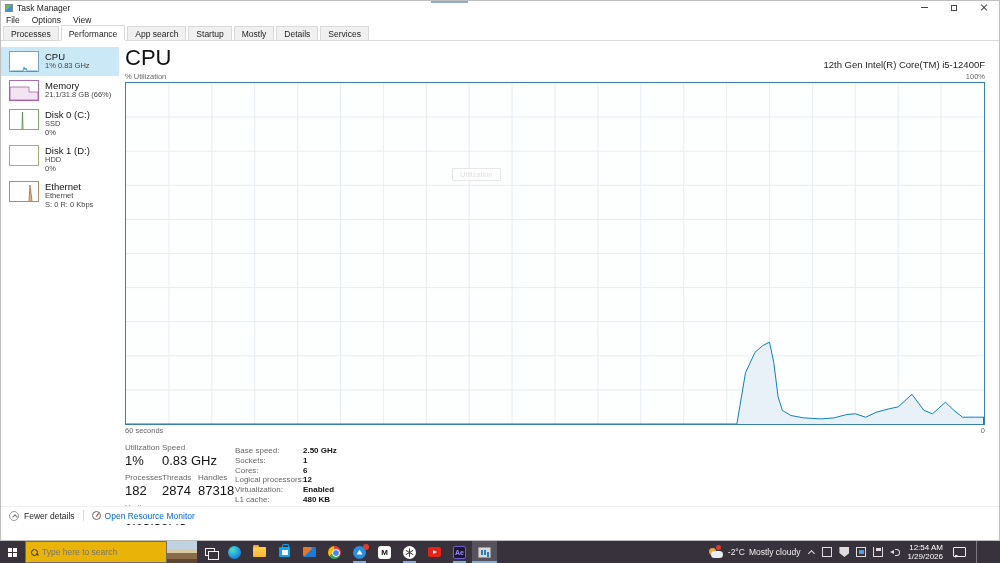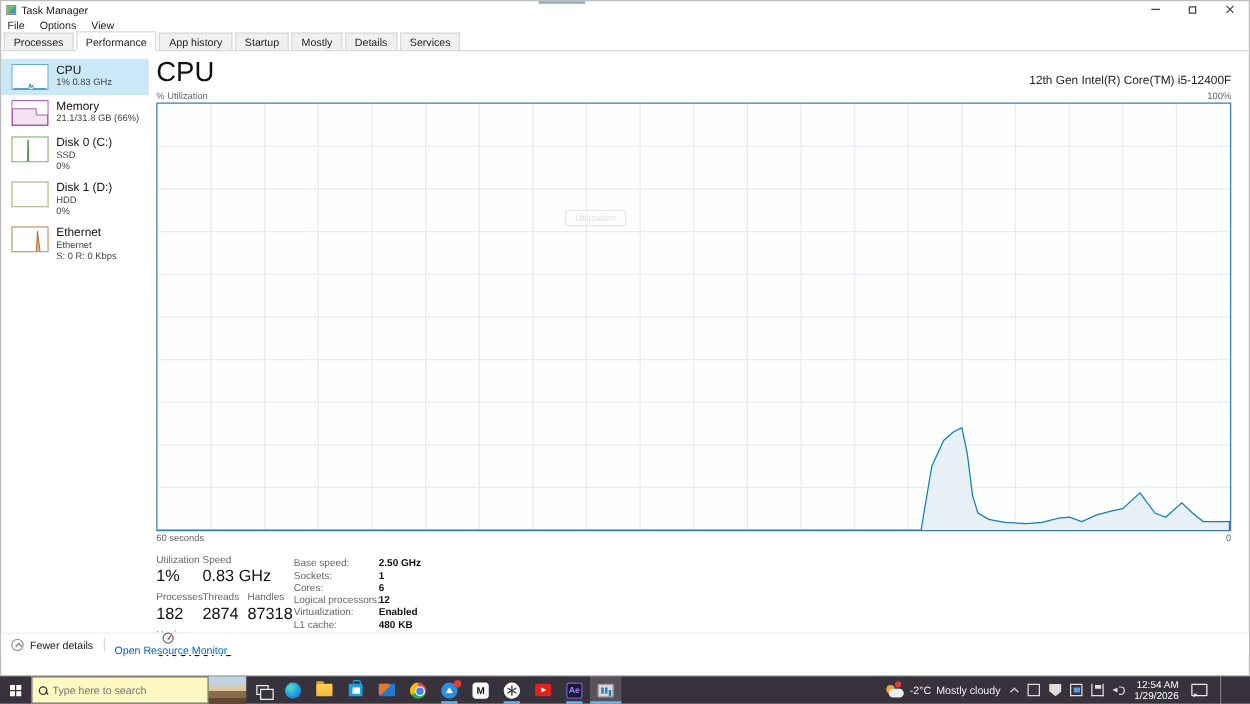--- a/index.html
+++ b/index.html
@@ -78,29 +78,29 @@
   .circle-chevron { width:10px; height:10px; border-radius:50%; border:1px solid #999;
     position:relative; margin-right:5px; flex:none; }
   .circle-chevron::after { content:""; position:absolute; left:2.5px; top:3.5px; width:3px; height:3px;
     border-left:1px solid #777; border-top:1px solid #777; transform:rotate(45deg); }
   .fewer-text { font-size:8.5px; color:#222; }
   .v-divider { width:1px; height:11px; background:#d9d9d9; margin:0 8px; }
   .gauge-icon { width:9px; height:9px; border-radius:50%; border:1px solid #666; position:relative;
     margin-right:4px; flex:none; background:#fff; }
   .gauge-icon::after { content:""; position:absolute; left:4px; top:1px; width:1px; height:4px;
     background:#c0392b; transform:rotate(35deg); }
-  .resmon-link { font-size:8.5px; color:#0066cc; display:flex; align-items:center;flex-direction:column; }
+  .resmon-link { font-size:8.5px; color:#0066cc; display:flex; align-items:center; }
 
   
   .taskbar { position:absolute; left:0; bottom:0; width:1000px; height:22px; background:#37323c;
     display:flex; align-items:center; color:#eee; }
   .start-btn { width:25px; height:22px; display:flex; align-items:center; justify-content:center; flex:none; }
   .win-logo { width:9px; height:9px; display:grid; grid-template-columns:4px 4px; grid-template-rows:4px 4px; gap:1px; }
   .win-logo span { background:#fff; }
-  .tb-search { width:142px; height:22px; background:#fef9c3; border:1px solid #6e6e6e; display:flex;
+  .tb-search { width:142px; height:22px; background:#eab308; border:1px solid #6e6e6e; display:flex;
     align-items:center; padding:0 5px; gap:4px; flex:none; }
   .mag-icon { width:7px; height:7px; position:relative; flex:none; }
   .mag-icon::before { content:""; position:absolute; left:0; top:0; width:5px; height:5px;
     border:1px solid #333; border-radius:50%; }
   .mag-icon::after { content:""; position:absolute; left:5px; top:5px; width:3px; height:1px;
     background:#333; transform:rotate(45deg); }
   .tb-search input { border:none; outline:none; font-size:8.5px; color:#333; width:110px;
     font-family:"Liberation Sans", sans-serif; background:transparent; }
   .news-thumb { width:30px; height:22px; flex:none;
     background:linear-gradient(180deg,#bfd3e2 0 35%, #d9c9a5 35% 55%, #8a6b4a 55% 80%, #5f4632 80% 100%); }
@@ -209,21 +209,21 @@
 
   <div class="menubar">
     <span class="menu-item">File</span>
     <span class="menu-item">Options</span>
     <span class="menu-item">View</span>
   </div>
 
   <div class="tabbar">
     <span class="tab">Processes</span>
     <span class="tab active">Performance</span>
-    <span class="tab">App history</span>
+    <span class="tab">App search</span>
     <span class="tab">Startup</span>
     <span class="tab">Mostly</span>
     <span class="tab">Details</span>
     <span class="tab">Services</span>
   </div>
 
   <div class="content">
 
     <div class="sidebar">
       <div class="side-item selected">

